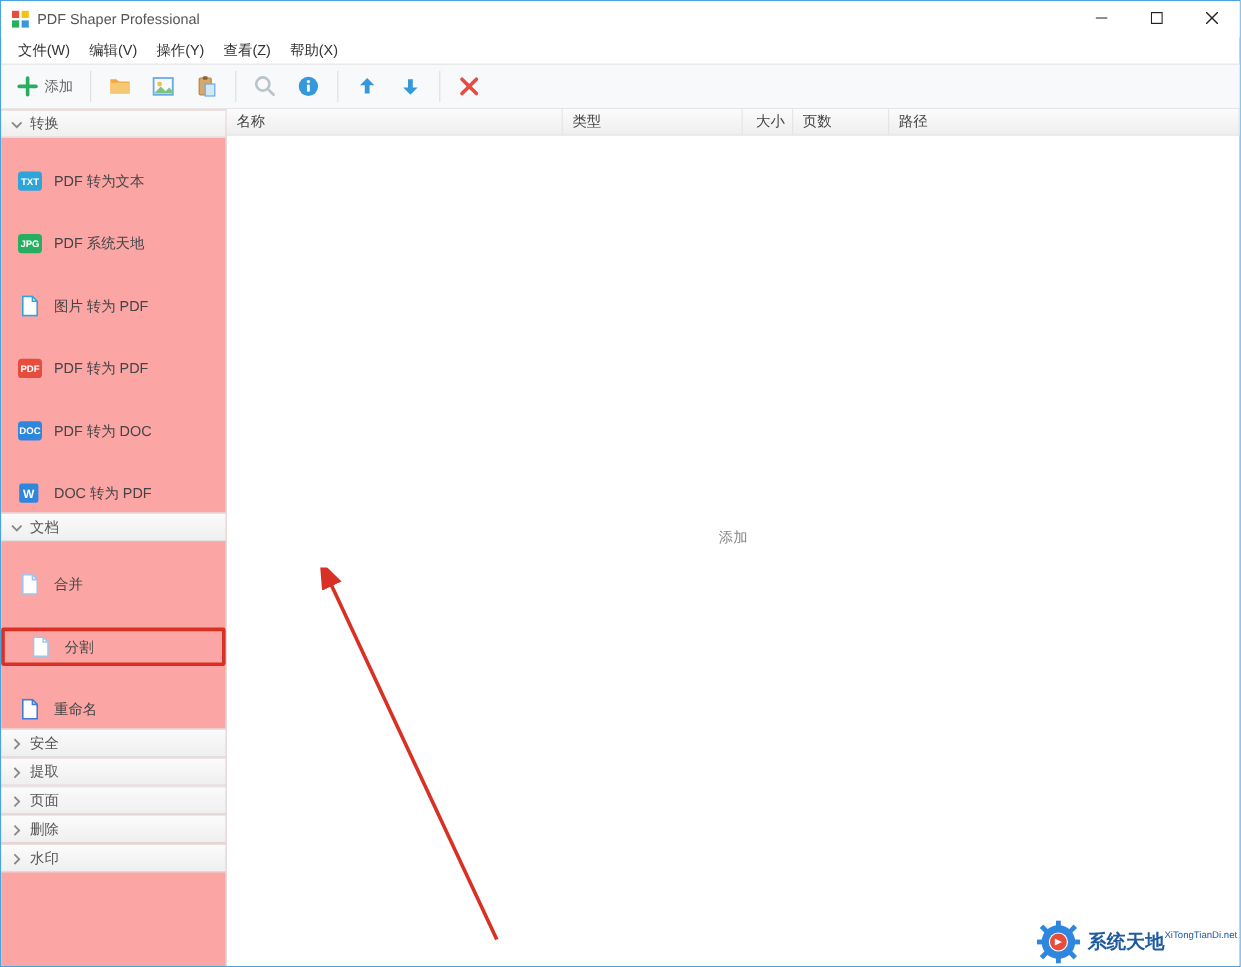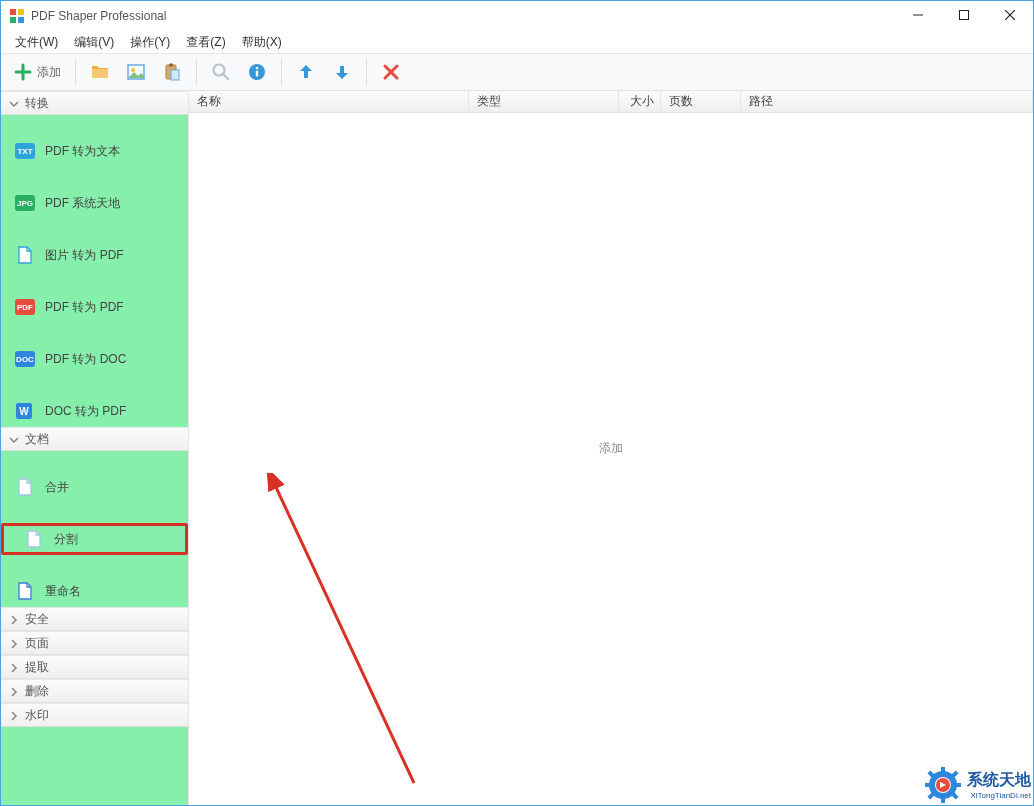--- a/index.html
+++ b/index.html
@@ -21,21 +21,21 @@
 
 .toolbar { height: 38px; background: #f7f9fa; border-top: 1px solid #e5e5e5; border-bottom: 1px solid #e5e5e5; display: flex; align-items: center; padding: 0 6px; gap: 4px; }
 .tbtn { display: flex; align-items: center; justify-content: center; height: 30px; padding: 0 6px; }
 .tbtn svg, .tbtn .icon { width: 20px; height: 20px; }
 .tbtn-add { color: #27ae60; }
 .tbtn-add-label { color: #666; margin-left: 4px; }
 .tool-sep { width: 1px; height: 26px; background: #e0e0e0; margin: 0 4px; }
 
 
 .body-area { flex: 1; display: flex; min-height: 0; }
-.sidebar { width: 188px; border-right: 1px solid #e5e5e5; background: #86efac; display: flex; flex-direction: column; }
+.sidebar { width: 188px; border-right: 1px solid #e5e5e5; background: #fca5a5; display: flex; flex-direction: column; }
 .cat-header { height: 24px; background: linear-gradient(#fbfbfb,#efefef); border-top: 1px solid #e8e8e8; border-bottom: 1px solid #e0e0e0; display: flex; align-items: center; padding-left: 8px; color: #555; gap: 6px; }
 .chev { width: 10px; height: 10px; display: inline-block; }
 .side-list { display: flex; flex-direction: column; }
 .side-item { height: 32px; display: flex; align-items: center; padding-left: 14px; gap: 10px; color: #444; margin-top: 20px; }
 .side-item .sicon { width: 20px; height: 18px; display: flex; align-items: center; justify-content: center; }
 .highlight-box { border: 3px solid #d93025; border-radius: 2px; padding-left: 20px; }
 
 
 .main { flex: 1; display: flex; flex-direction: column; min-width: 0; position: relative; }
 .col-headers { height: 22px; background: linear-gradient(#fbfbfb,#efefef); border-bottom: 1px solid #e0e0e0; display: flex; align-items: center; color: #444; }
@@ -43,21 +43,21 @@
 .col.name { width: 280px; }
 .col.type { width: 150px; }
 .col.size { width: 42px; justify-content: flex-end; padding-right: 6px; padding-left: 0; }
 .col.pages { width: 80px; }
 .col.path { flex: 1; }
 .empty-center { position: absolute; left: 0; right: 0; top: 0; bottom: 0; display: flex; align-items: center; justify-content: center; color: #888; pointer-events: none; }
 
 
 .watermark { position: absolute; right: 2px; bottom: 2px; display: flex; align-items: center; gap: 6px; }
 .watermark .gear { width: 36px; height: 36px; }
-.watermark .wm-text { display: flex; flex-direction: column; color: #1e5aa0; font-weight: bold; }
+.watermark .wm-text { display: flex; flex-direction: row; color: #1e5aa0; font-weight: bold; }
 .watermark .wm-main { font-size: 16px; }
 .watermark .wm-sub { font-size: 8px; color: #1e5aa0; text-align: right; font-weight: normal; }
 
 
 .annotation-arrow { position: absolute; left: 75px; top: 382px; pointer-events: none; }
 
 .badge { width: 20px; height: 16px; border-radius: 3px; display: flex; align-items: center; justify-content: center; color: #fff; font-size: 8px; font-weight: bold; }
 </style>
 </head>
 <body>
@@ -256,27 +256,27 @@
         <div class="cat-header">
           <span class="chev"><svg viewBox="0 0 10 10">
               <path d="M3 1l4 4-4 4" fill="none" stroke="#888" stroke-width="1.5"></path>
             </svg></span>
           <span>安全</span>
         </div>
         <div class="cat-header">
           <span class="chev"><svg viewBox="0 0 10 10">
               <path d="M3 1l4 4-4 4" fill="none" stroke="#888" stroke-width="1.5"></path>
             </svg></span>
+          <span>提取</span>
+        </div>
+        <div class="cat-header">
+          <span class="chev"><svg viewBox="0 0 10 10">
+              <path d="M3 1l4 4-4 4" fill="none" stroke="#888" stroke-width="1.5"></path>
+            </svg></span>
           <span>页面</span>
-        </div>
-        <div class="cat-header">
-          <span class="chev"><svg viewBox="0 0 10 10">
-              <path d="M3 1l4 4-4 4" fill="none" stroke="#888" stroke-width="1.5"></path>
-            </svg></span>
-          <span>提取</span>
         </div>
         <div class="cat-header">
           <span class="chev"><svg viewBox="0 0 10 10">
               <path d="M3 1l4 4-4 4" fill="none" stroke="#888" stroke-width="1.5"></path>
             </svg></span>
           <span>删除</span>
         </div>
         <div class="cat-header">
           <span class="chev"><svg viewBox="0 0 10 10">
               <path d="M3 1l4 4-4 4" fill="none" stroke="#888" stroke-width="1.5"></path>

